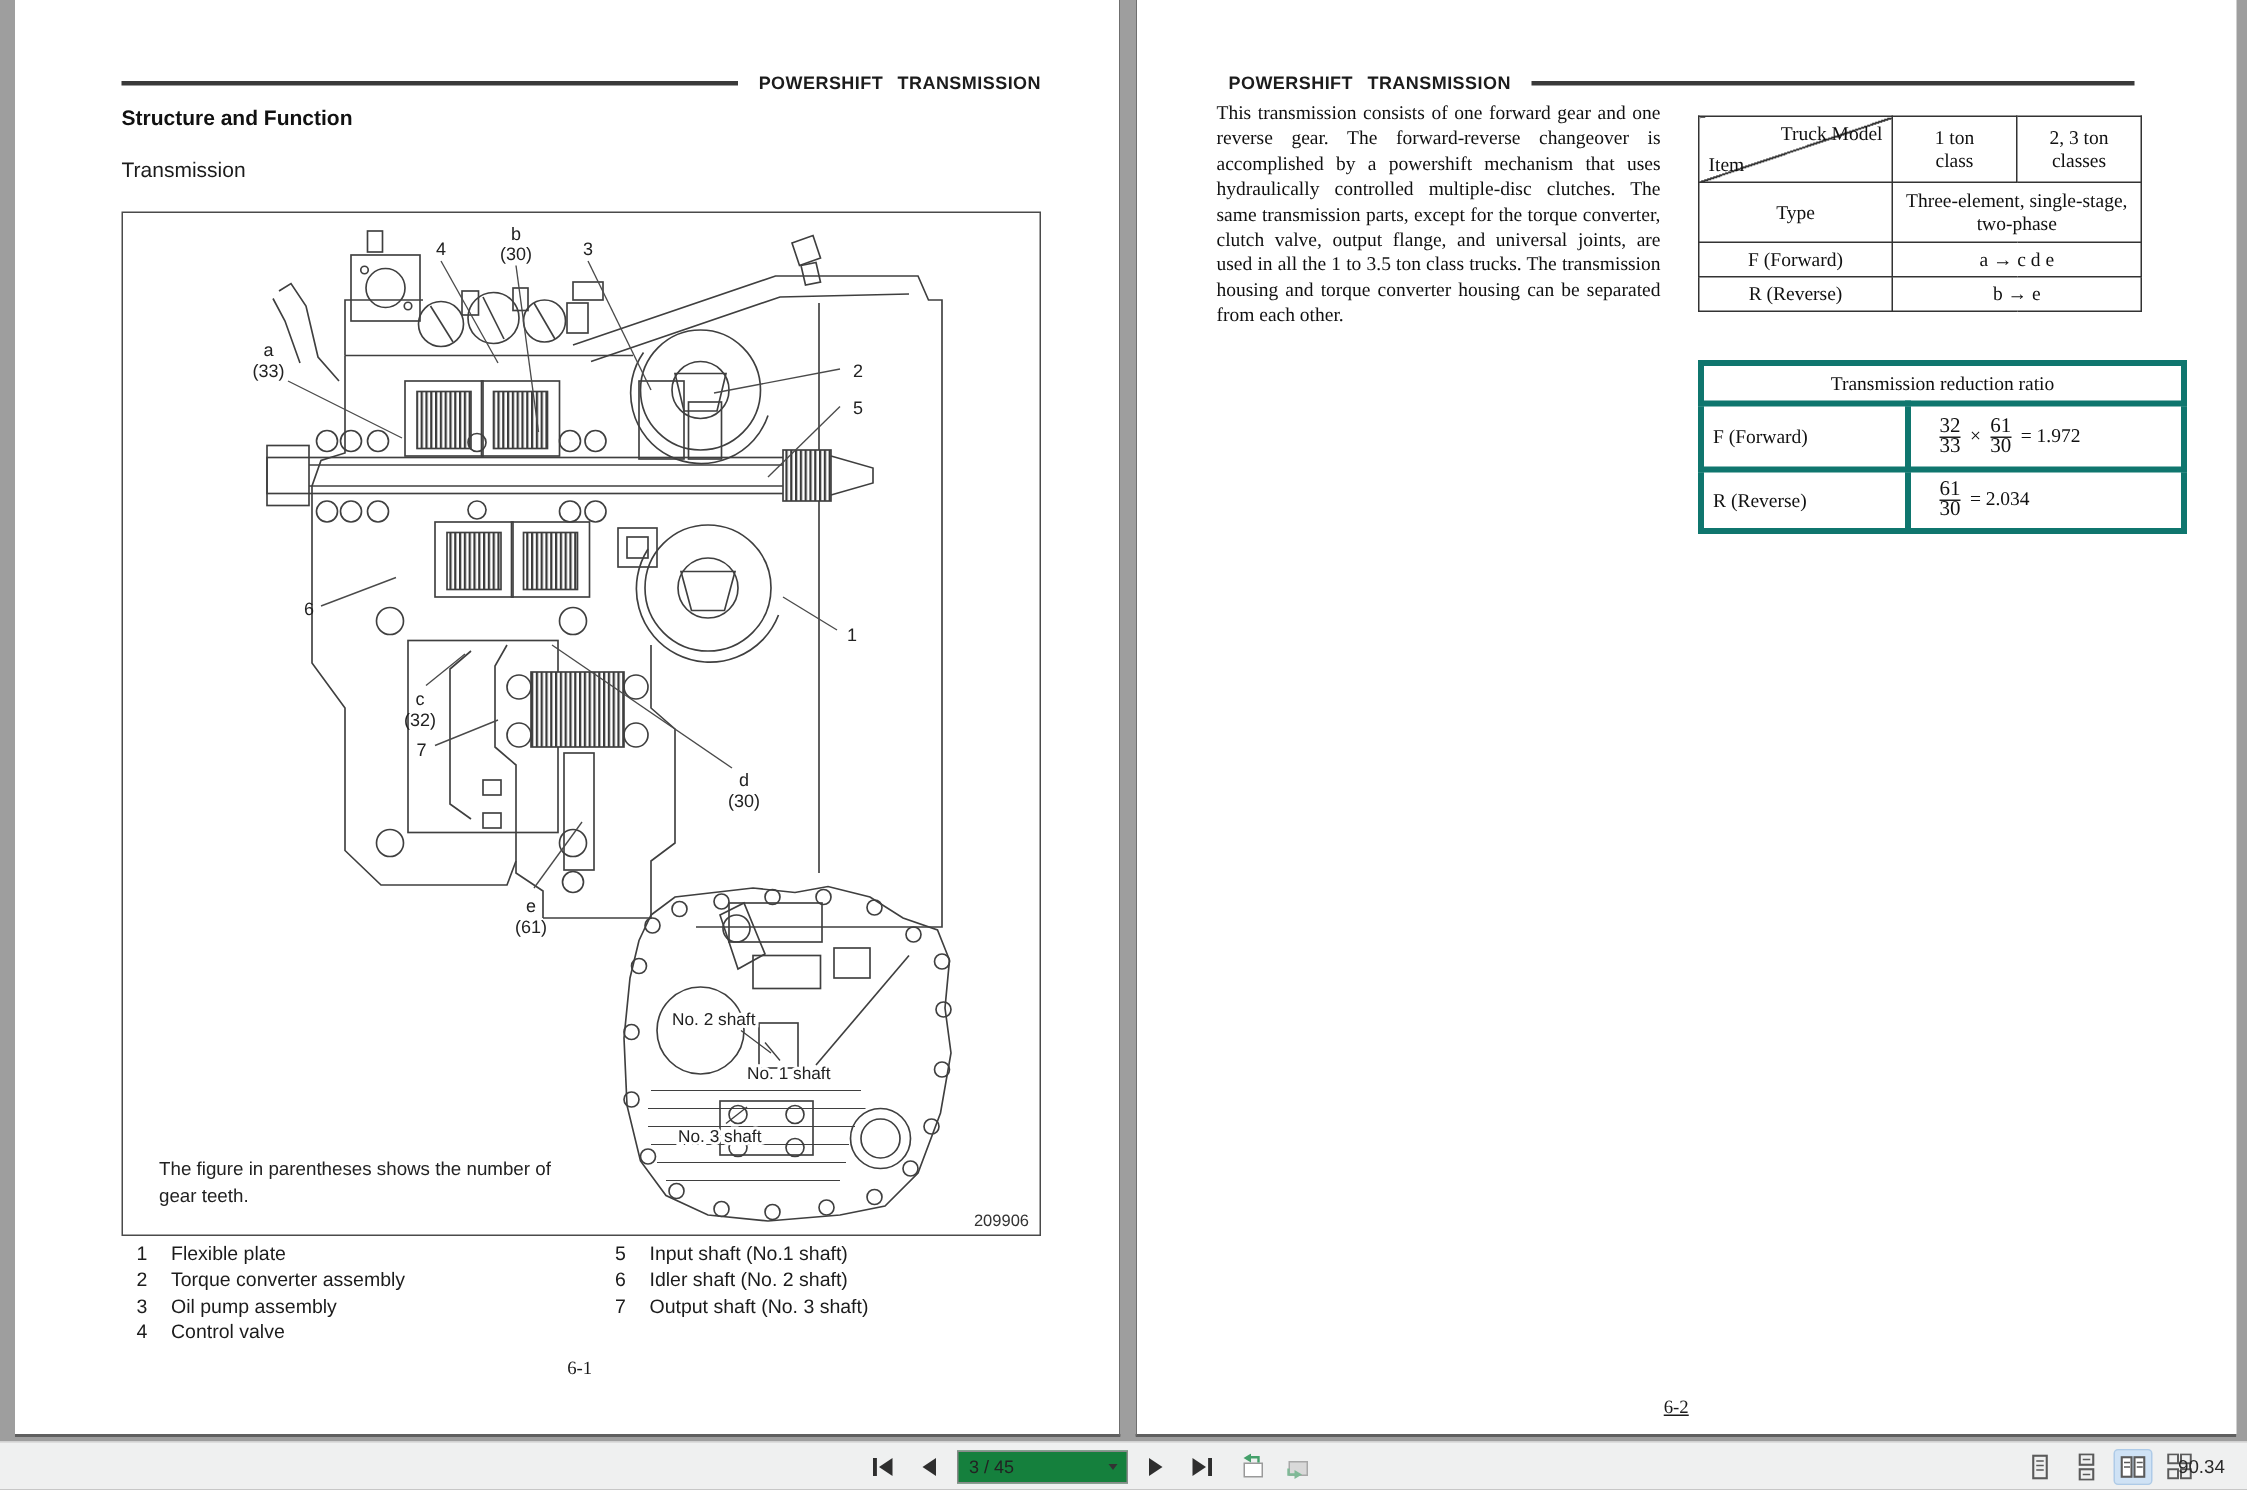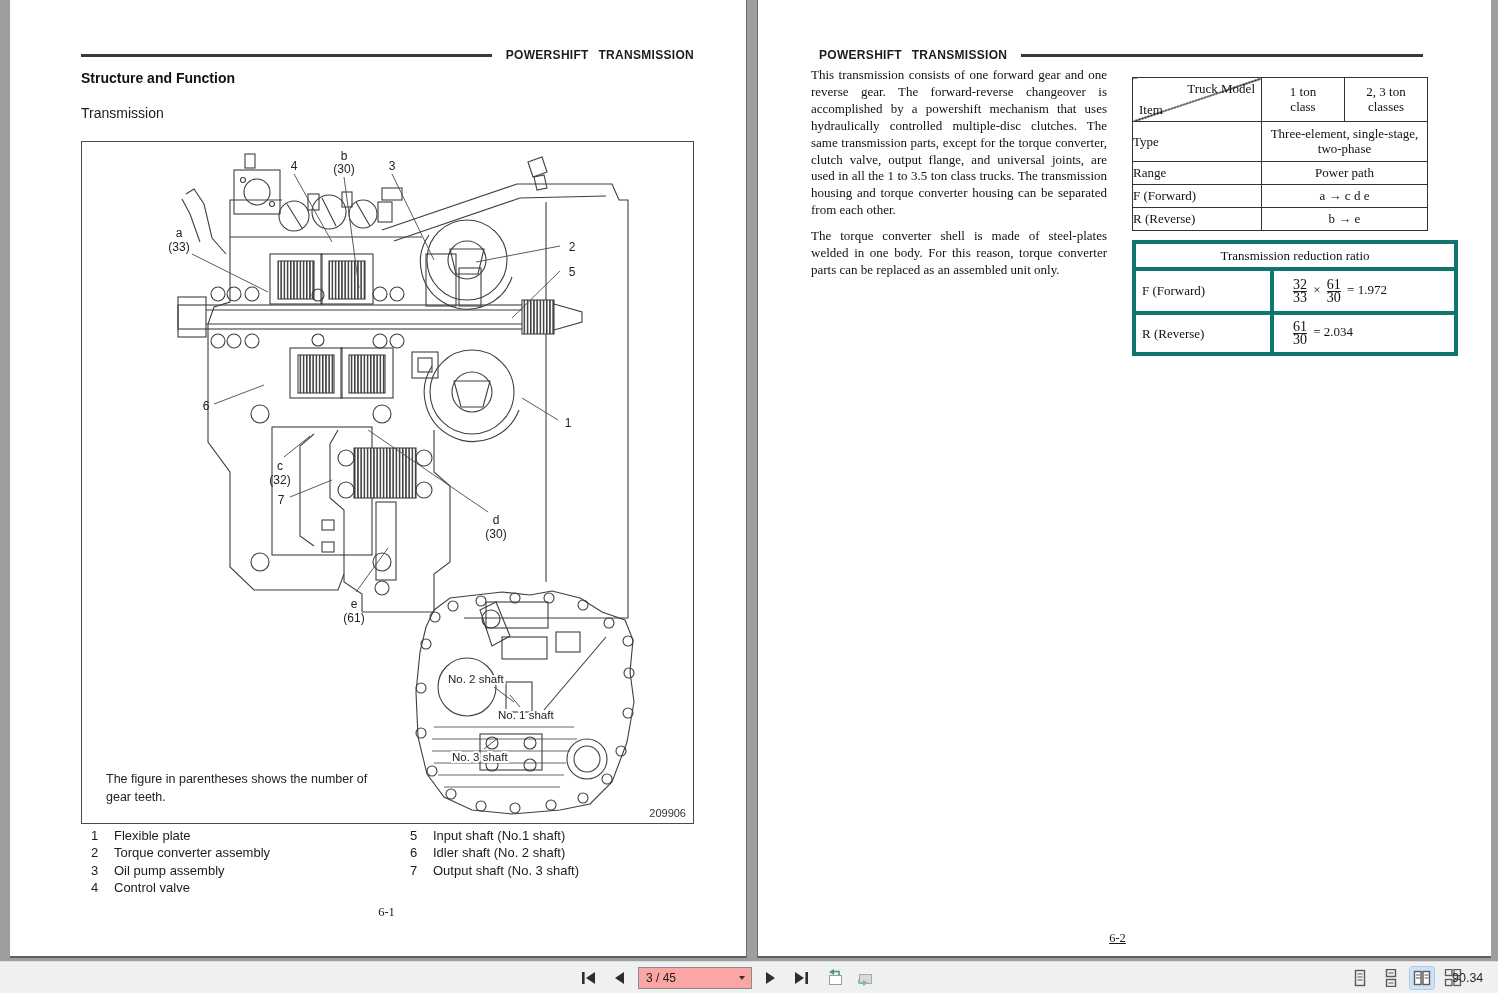--- a/index.html
+++ b/index.html
@@ -60,21 +60,21 @@
   table.t1 td{border:1px solid #333;padding:0;vertical-align:middle;}
   td.diag{
     position:relative;width:128px;height:43px;
     background:linear-gradient(to bottom right,transparent calc(50% - .7px),#333 calc(50% - .7px),#333 calc(50% + .7px),transparent calc(50% + .7px));
   }
   .diag-top{position:absolute;top:3px;right:6px;}
   .diag-bottom{position:absolute;bottom:3px;left:6px;}
   td.c-small{width:82px;text-align:center;}
   .wrapblock{display:inline-block;text-align:center;line-height:15px;}
   .w46{width:52px;} .w60{width:62px;}
-  td.lbl{padding-left:6px;height:22px;}
+  td.lbl{padding-left:6px;height:22px;text-align:center;}
   td.val{text-align:center;margin-top:32px;}
   .t1 .row-type td{height:39px;}
   .t1 .row-sm td{height:22px;}
 
   table.t2{position:absolute;left:374px;top:240px;border-collapse:collapse;table-layout:fixed;
     font-family:"Liberation Serif",serif;font-size:13px;color:#111;}
   table.t2 td{border:4px solid #0f766e;padding:0;vertical-align:middle;}
   .t2-title{height:23px;text-align:center;}
   .t2 .lblcell{width:128px;padding-left:6px;}
   .t2 .valcell{width:164px;padding-left:16px;}
@@ -85,21 +85,21 @@
   .rp-pageno{left:53px;width:613px;top:931px;text-decoration:underline;}
 
   
   .statusbar{
     position:absolute;left:0;top:961px;width:1498px;height:32px;background:#eff0f0;
     border-top:1px solid #dcdcdc;
   }
   .nav-cluster{position:absolute;left:578px;top:0;height:32px;display:flex;align-items:center;gap:8px;}
   .tb-btn{width:22px;height:20px;display:flex;align-items:center;justify-content:center;cursor:default;}
   .page-combo{
-    width:112px;height:20px;background:#fca5a5;border:1px solid #8a8a8a;
+    width:112px;height:20px;background:#15803d;border:1px solid #8a8a8a;
     display:flex;align-items:center;font-size:12px;color:#222;position:relative;
   }
   .page-combo .pcv{padding-left:7px;}
   .combo-caret{
     position:absolute;right:6px;top:8px;width:0;height:0;
     border-left:3.5px solid transparent;border-right:3.5px solid transparent;border-top:4px solid #333;
   }
   .layout-cluster{position:absolute;left:1348px;top:0;height:32px;display:flex;align-items:center;gap:7px;}
   .layout-btn{width:24px;height:22px;display:flex;align-items:center;justify-content:center;border-radius:2px;}
   .layout-btn.selected{background:#cfe2f5;outline:1px solid #aecbe8;}
@@ -361,21 +361,20 @@
   </div>
 
   <div class="page page-right">
     <div class="hdr-row rp-header">
       <div class="hdr-text">POWERSHIFT TRANSMISSION</div>
       <div class="hdr-rule"></div>
     </div>
 
     <div class="rp-body">
       <p>This transmission consists of one forward gear and one reverse gear.  The forward-reverse changeover is accomplished by a powershift mechanism that uses hydraulically controlled multiple-disc clutches.  The same transmission parts, except for the torque converter, clutch valve, output flange, and universal joints, are used in all the 1 to 3.5 ton class trucks.  The transmission housing and torque converter housing can be separated from each other.</p>
-      <p>The torque converter shell is made of steel-plates welded in one body.  For this reason, torque converter parts can be replaced as an assembled unit only.</p>
     </div>
 
     <table class="t1">
       <tbody>
           <tr>
         <td class="diag">
           <span class="diag-top">Truck Model</span>
           <span class="diag-bottom">Item</span>
         </td>
         <td class="c-small">
@@ -383,24 +382,20 @@
         </td>
         <td class="c-small">
           <span class="wrapblock w60">2, 3 ton classes</span>
         </td>
       </tr>
       <tr class="row-type">
         <td class="lbl">Type</td>
         <td class="val" colspan="2">
           <span class="wrapblock" style="width:160px;">Three-element, single-stage, two-phase</span>
         </td>
-      </tr>
-      <tr class="row-sm">
-        <td class="lbl">Range</td>
-        <td class="val" colspan="2">Power path</td>
       </tr>
       <tr class="row-sm">
         <td class="lbl">F (Forward)</td>
         <td class="val" colspan="2">a → c d e</td>
       </tr>
       <tr class="row-sm">
         <td class="lbl">R (Reverse)</td>
         <td class="val" colspan="2">b → e</td>
       </tr>
     </tbody>

